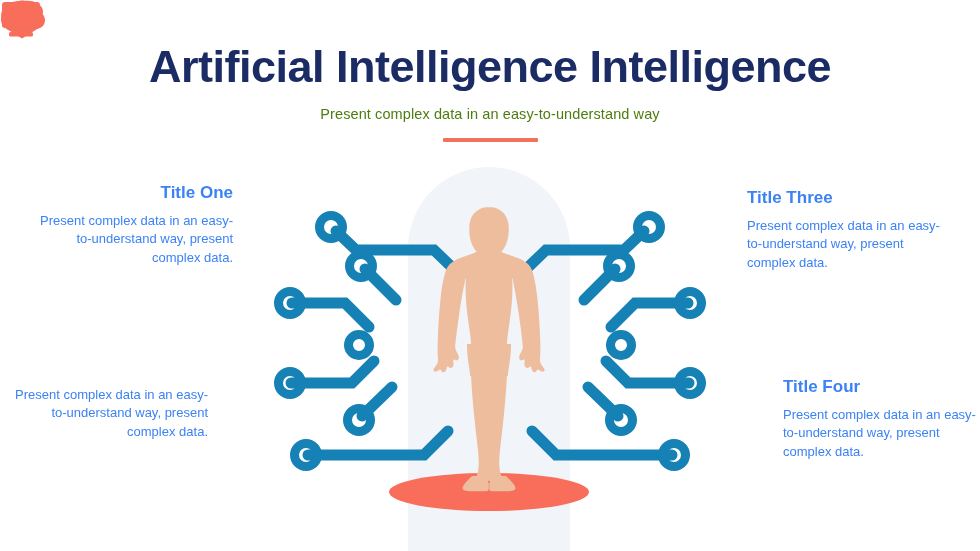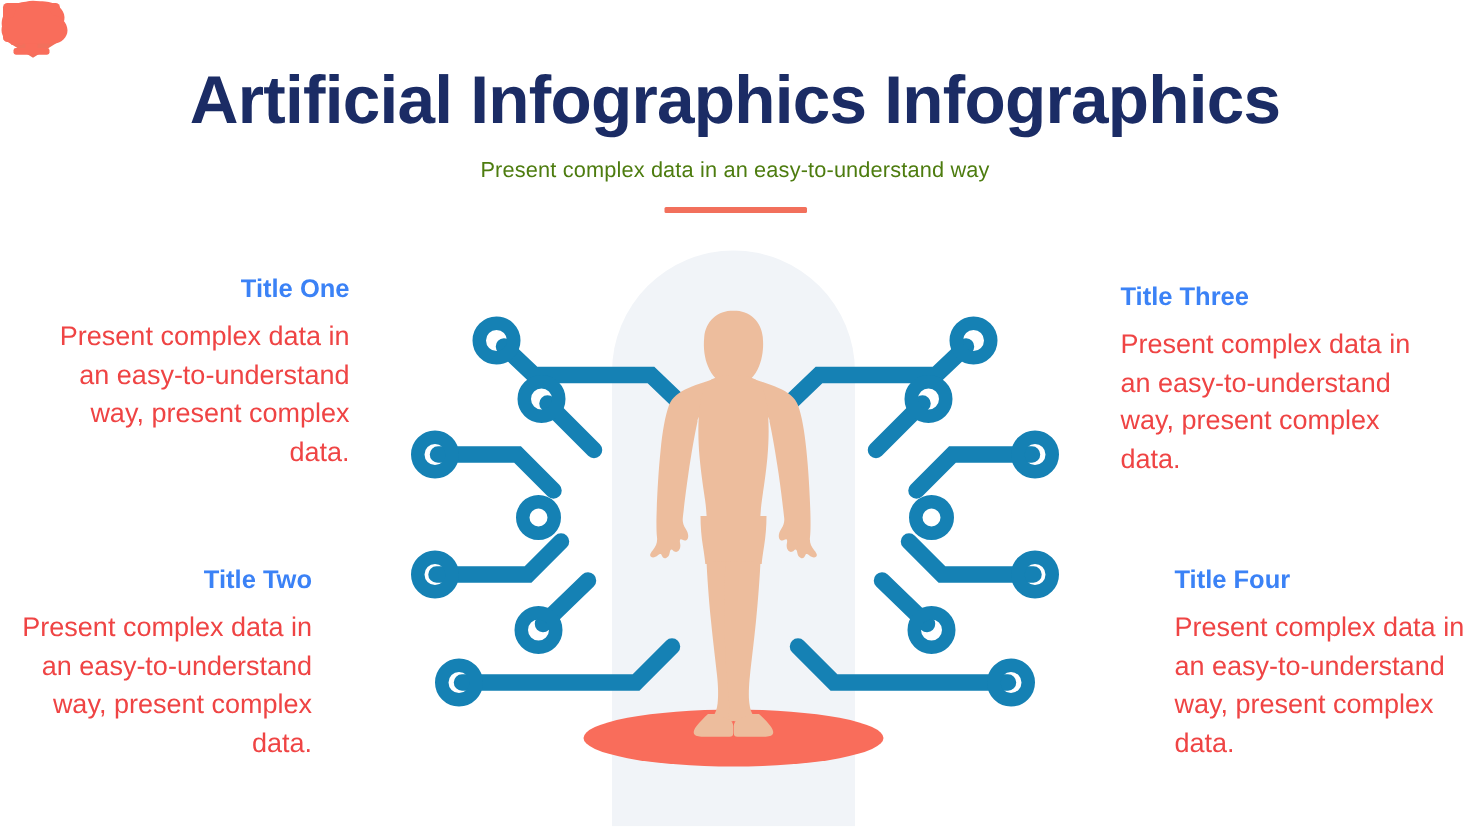--- a/index.html
+++ b/index.html
@@ -28,40 +28,40 @@
     margin:16px auto 0 auto; border-radius:1px;
   }
 
   
   .art { position:absolute; left:0; top:0; width:980px; height:551px; }
   .art svg { display:block; }
 
   
   .block { position:absolute; width:205px; }
   .block .b-title { font-size:17px; font-weight:bold; color:#3b82f6; }
-  .block .b-body  { font-size:18px; color:#ef4444; line-height:1.42; margin-top:9px; }
+  .block .b-body  { font-size:13px; color:#3b82f6; line-height:1.42; margin-top:9px; }
 
   .block.right-align { text-align:right; }
   .block.left-align  { text-align:left; }
 
   #block-one  { left:28px;  top:183px; }
   #block-two  { left:3px;   top:377px; }
   #block-three{ left:747px; top:188px; }
   #block-four { left:783px; top:377px; }
 
   
   .ficon { position:absolute; }
 </style>
 </head>
 <body>
 
 <div id="stage">
 
   <div class="header">
-    <div class="main-title">Artificial Infographics Infographics</div>
+    <div class="main-title">Artificial Intelligence Intelligence</div>
     <div class="subtitle">Present complex data in an easy-to-understand way</div>
     <div class="accent-bar"></div>
   </div>
 
   <div class="art">
     <svg width="980" height="551" viewBox="0 0 980 551" xmlns="http://www.w3.org/2000/svg">
 
       <g>
         <path d="M408 551 L408 248 A81 81 0 0 1 570 248 L570 551 Z" fill="#f1f4f8"></path>
       </g>
@@ -292,21 +292,20 @@
         C45 25 41 29 35.5 29 Z"></path>
     </svg>
   </div>
 
   <div class="block right-align" id="block-one">
     <div class="b-title">Title One</div>
     <div class="b-body">Present complex data in an easy-to-understand way, present complex data.</div>
   </div>
 
   <div class="block right-align" id="block-two">
-    <div class="b-title">Title Two</div>
     <div class="b-body">Present complex data in an easy-to-understand way, present complex data.</div>
   </div>
 
   <div class="block left-align" id="block-three">
     <div class="b-title">Title Three</div>
     <div class="b-body">Present complex data in an easy-to-understand way, present complex data.</div>
   </div>
 
   <div class="block left-align" id="block-four">
     <div class="b-title">Title Four</div>

